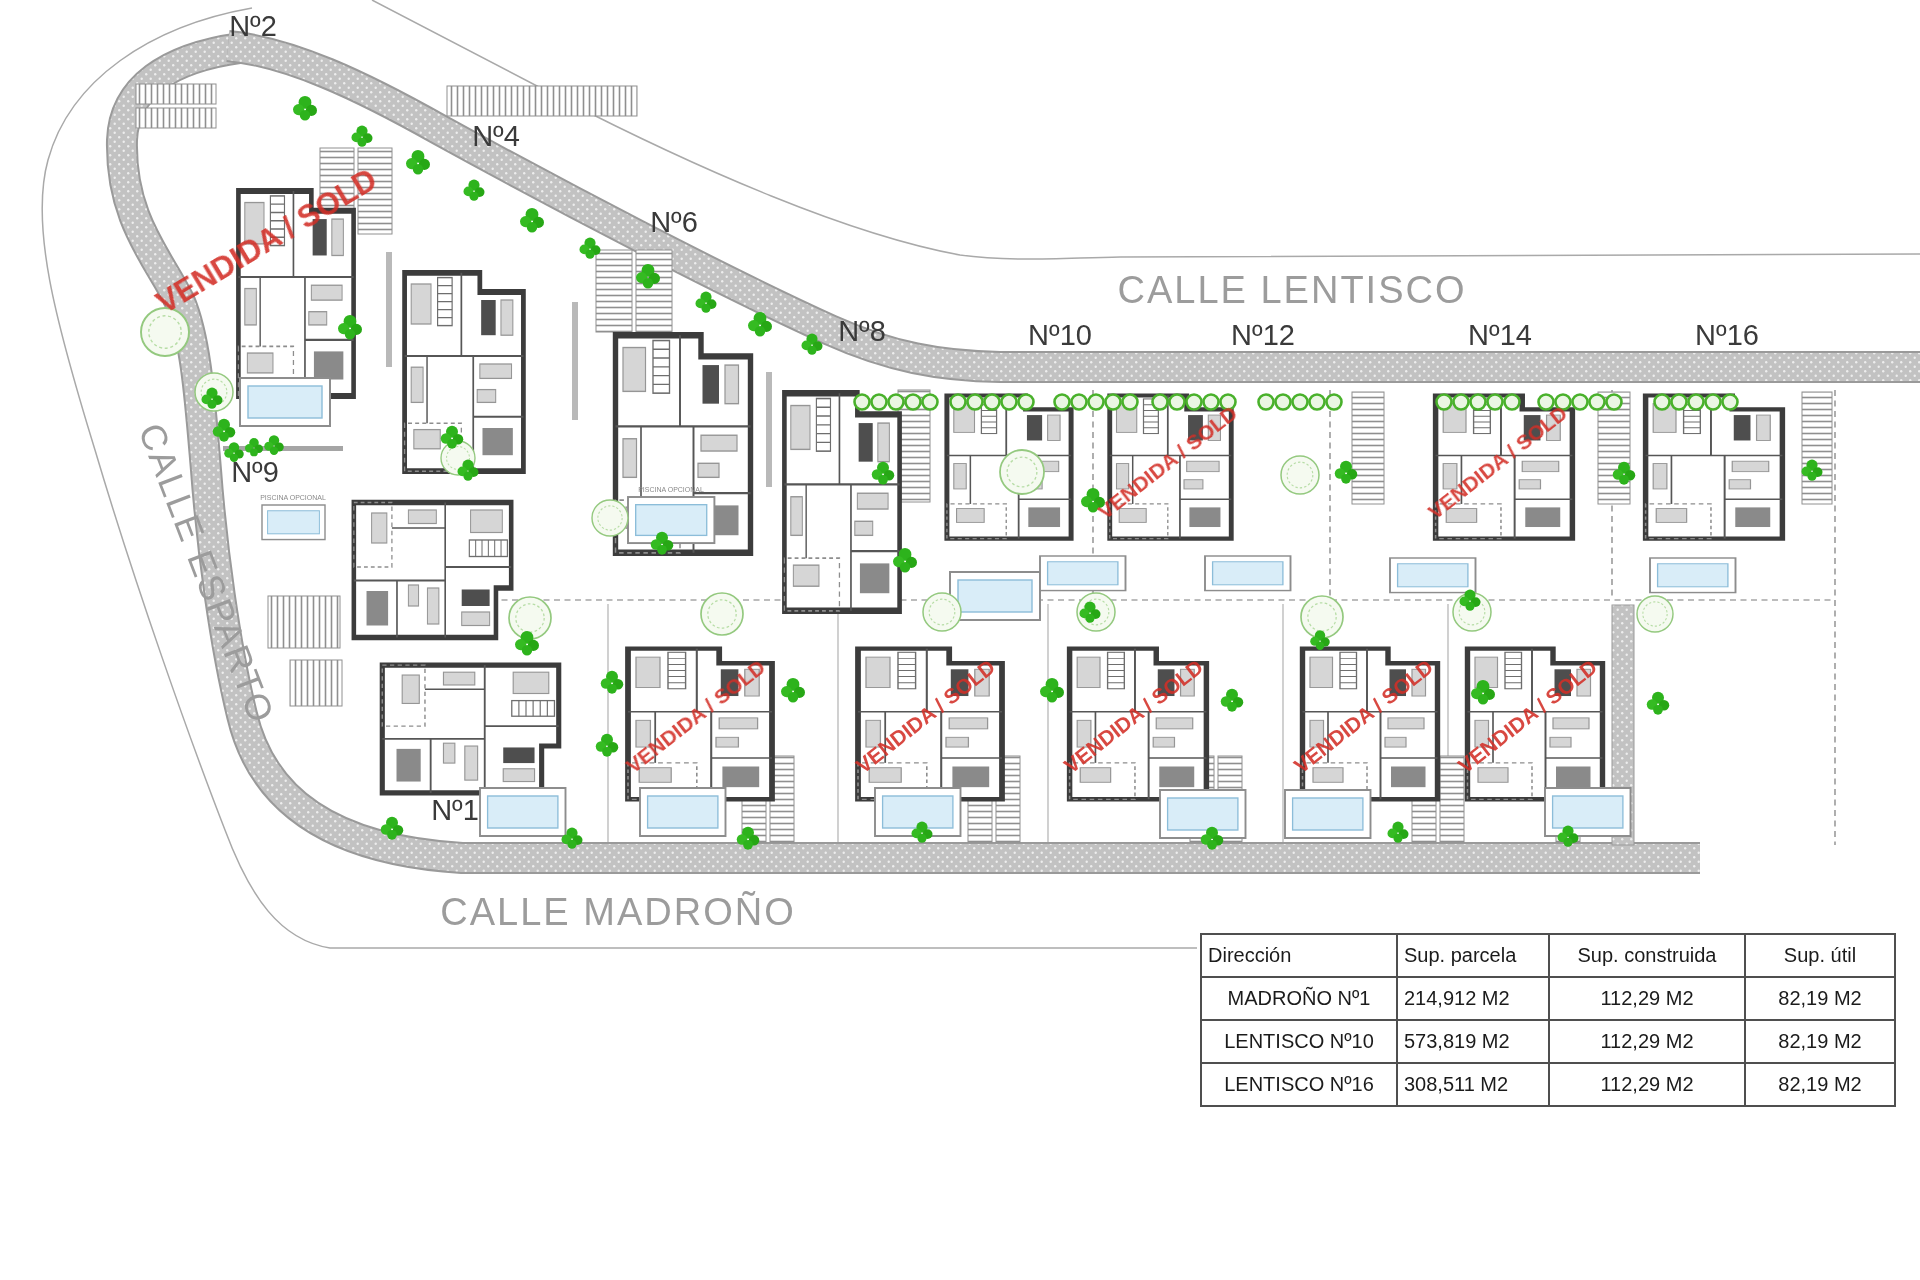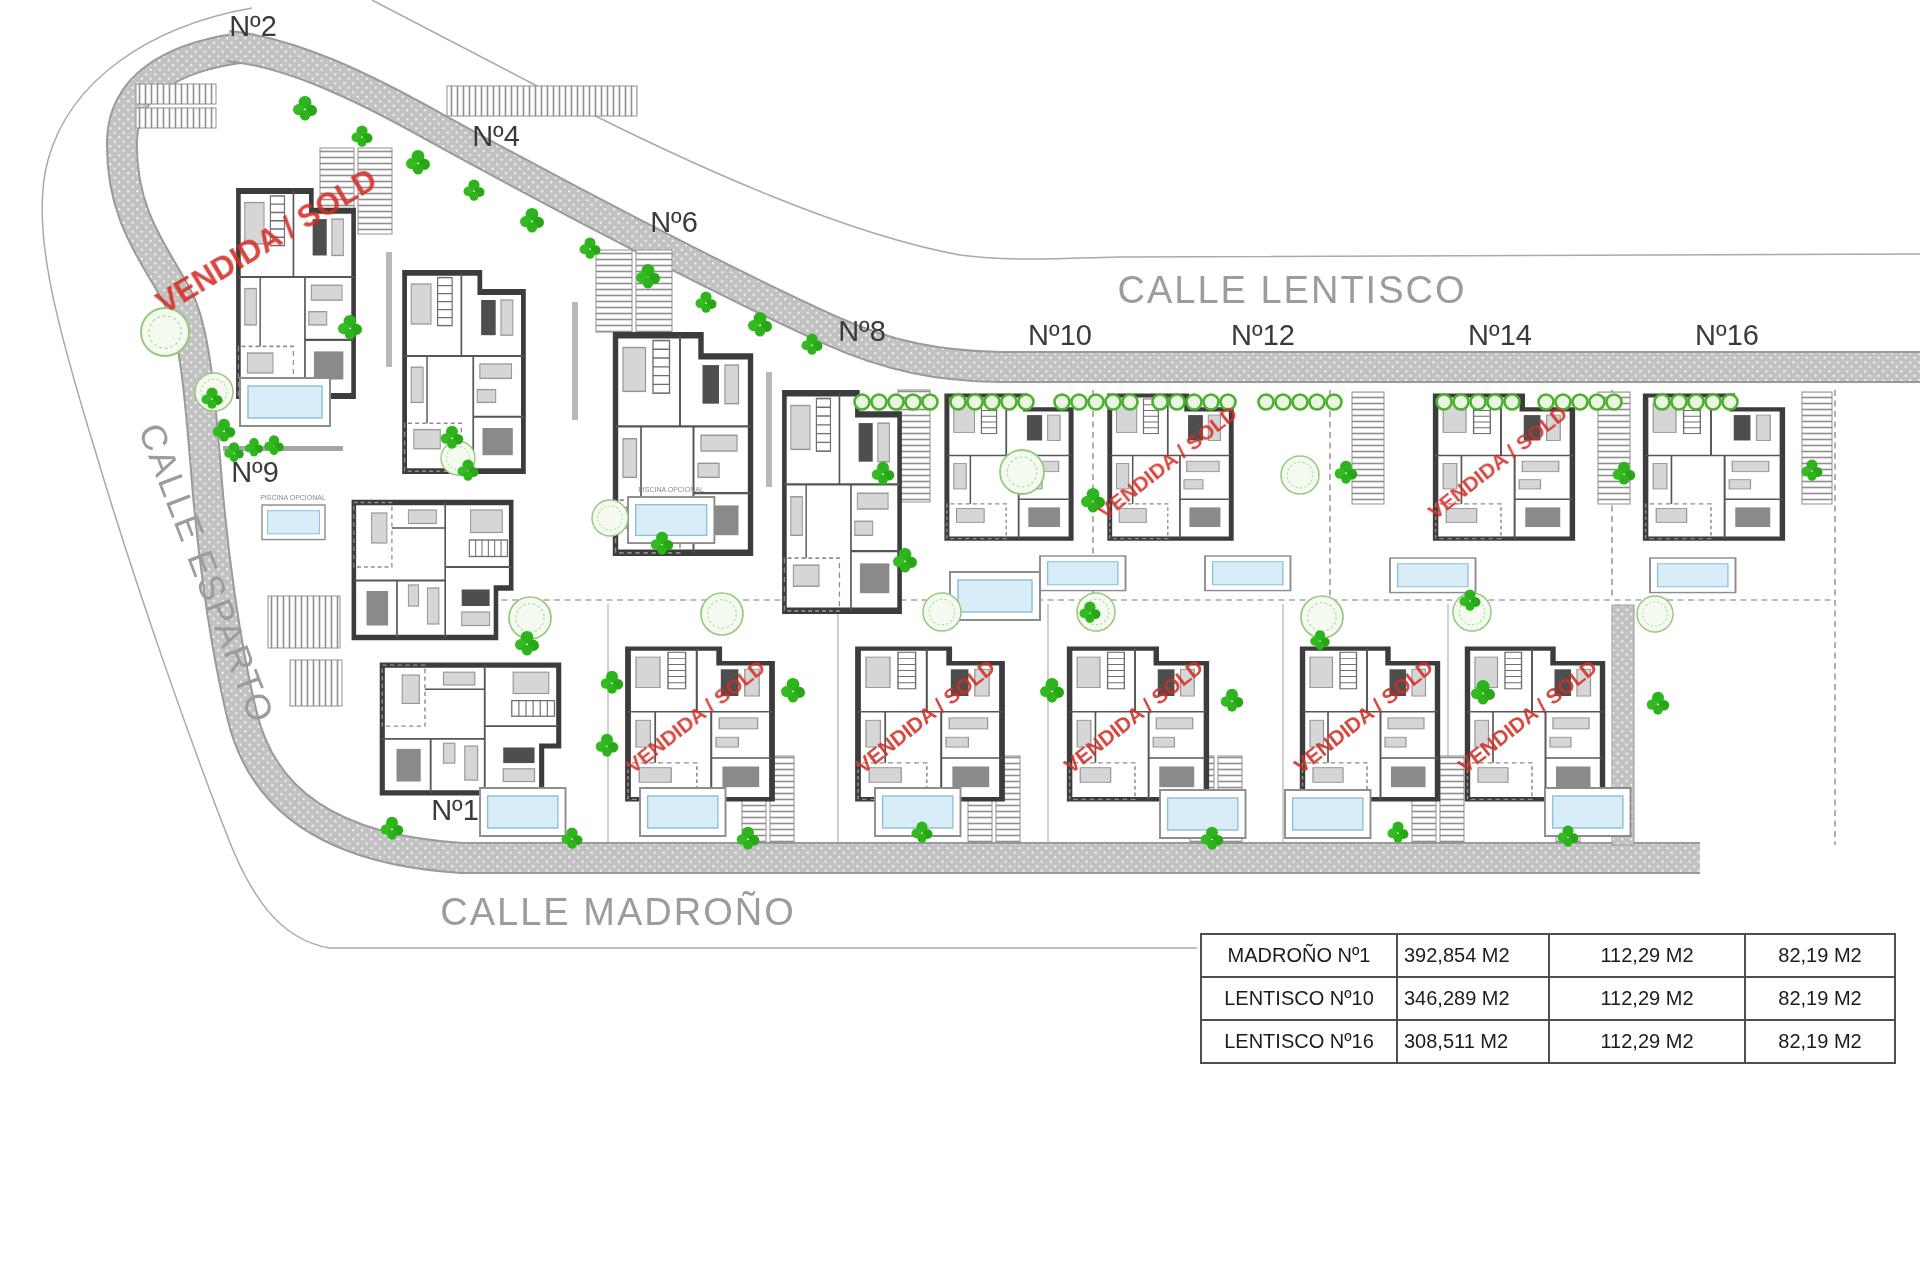--- a/index.html
+++ b/index.html
@@ -277,29 +277,35 @@
 </svg>
 
 <table class="areas">
   <colgroup>
     <col style="width:196px">
         <col style="width:152px">
         <col style="width:196px">
         <col style="width:150px">
   </colgroup>
   <tbody>
+        <tr>
+    <td class="l">Dirección</td>
+    <td class="l">Sup. parcela</td>
+    <td class="c">Sup. construida</td>
+    <td class="c">Sup. útil</td>
+  </tr>
   <tr>
     <td class="c">MADROÑO Nº1</td>
-    <td class="l">392,854 M2</td>
+    <td class="l">214,912 M2</td>
     <td class="c">112,29 M2</td>
     <td class="c">82,19 M2</td>
   </tr>
   <tr>
     <td class="c">LENTISCO Nº10</td>
-    <td class="l">346,289 M2</td>
+    <td class="l">573,819 M2</td>
     <td class="c">112,29 M2</td>
     <td class="c">82,19 M2</td>
   </tr>
   <tr>
     <td class="c">LENTISCO Nº16</td>
     <td class="l">308,511 M2</td>
     <td class="c">112,29 M2</td>
     <td class="c">82,19 M2</td>
   </tr>
 </tbody>

